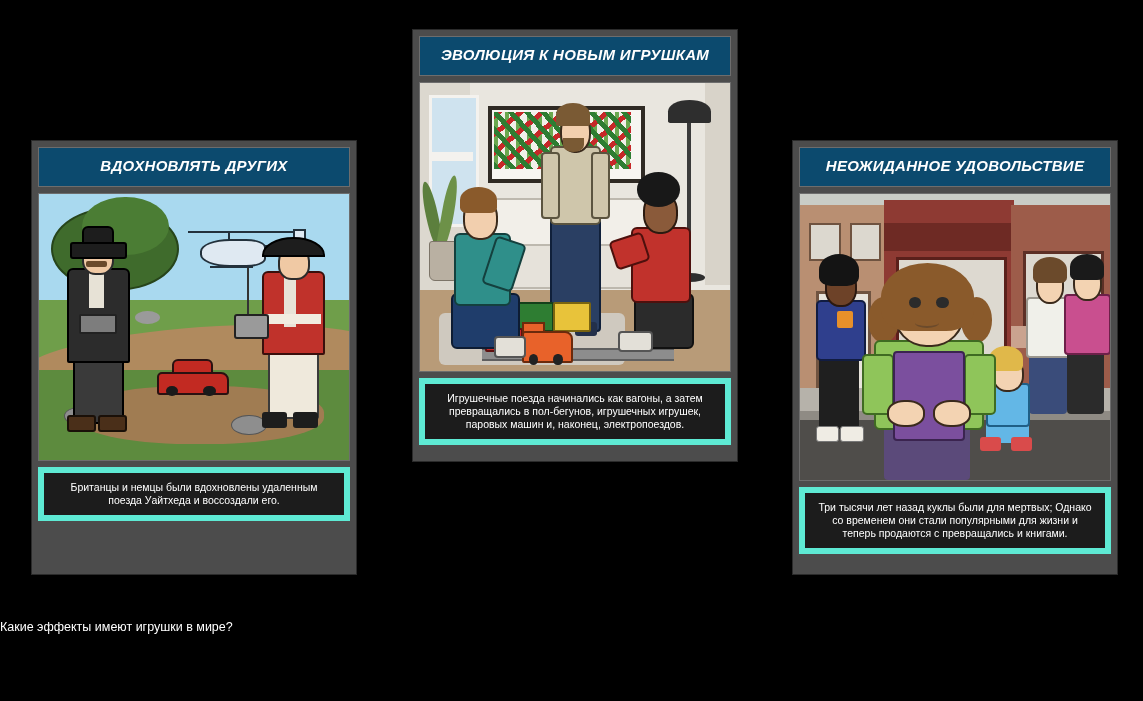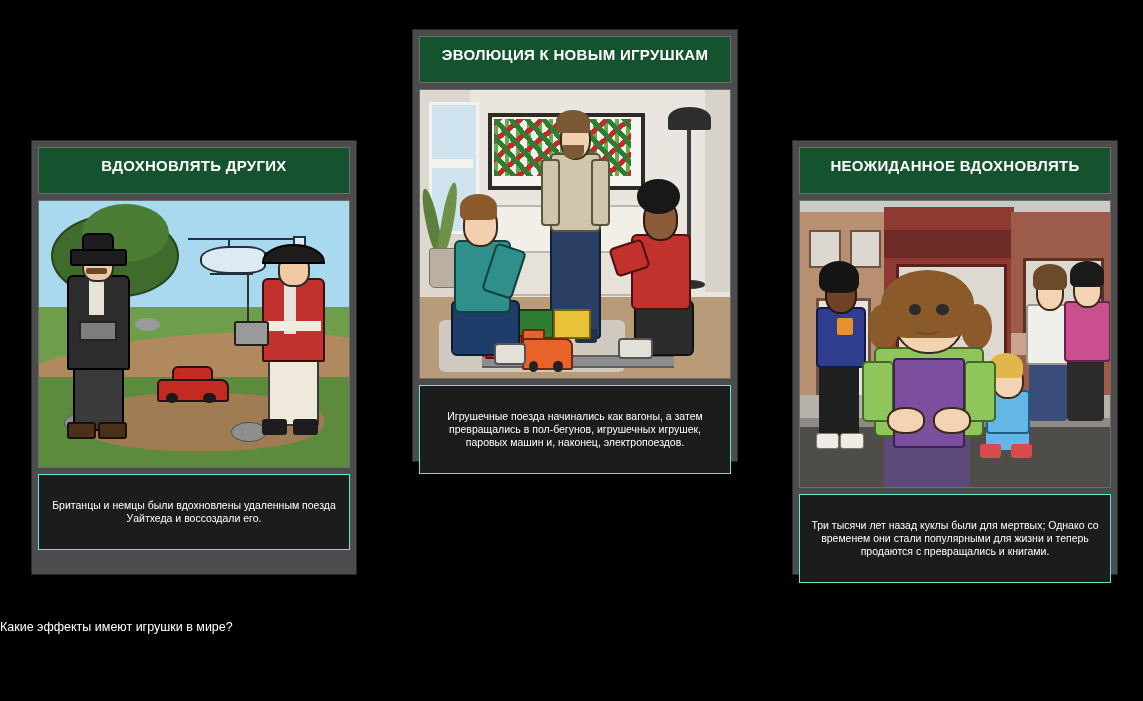--- a/index.html
+++ b/index.html
@@ -27,46 +27,47 @@
     background: #4c4c4c;
     border: 1px solid #2b2b2b;
     box-sizing: border-box;
     padding: 6px;
     box-shadow: 2px 3px 5px rgba(0,0,0,0.55);
   }
   .cell-inner {
     background: #4c4c4c;
   }
   .cell-title {
-    background: #14532d;
+    background: #0c4a6e;
     color: #ffffff;
     text-align: center;
     font-size: 15px;
     font-weight: bold;
     letter-spacing: .3px;
-    padding: 9px 4px 19px 4px;
+    padding: 9px 4px 12px 4px;
     border: 1px solid #6d6d6d;
     box-sizing: border-box;
+    font-style: italic;
   }
   .cell-art {
     position: relative;
     overflow: hidden;
     border: 1px solid #6d6d6d;
     box-sizing: border-box;
     margin-top: 6px;
     background: #9fb6c4;
   }
   .cell-caption {
     background: #1c1c1c;
     color: #ffffff;
     font-size: 10.5px;
     line-height: 13px;
     text-align: center;
-    padding: 24px 10px;
-    border: 1px solid #5eead4;
+    padding: 8px 10px;
+    border: 6px solid #5eead4;
     box-sizing: border-box;
     margin-top: 6px;
   }
 
   
   .question {
     position: absolute;
     left: 0;
     right: 0;
     top: 620px;
@@ -380,21 +381,21 @@
           <div class="sh k3-head"></div>
           <div class="sh k3-hair"></div>
         </div>
       </div>
       <div class="cell-caption">Игрушечные поезда начинались как вагоны, а затем превращались в пол-бегунов, игрушечных игрушек, паровых машин и, наконец, электропоездов.</div>
     </div>
   </div>
 
   <div class="cell" style="left:792px; top:140px; width:326px; height:435px;">
     <div class="cell-inner">
-      <div class="cell-title">НЕОЖИДАННОЕ ВДОХНОВЛЯТЬ</div>
+      <div class="cell-title">НЕОЖИДАННОЕ УДОВОЛЬСТВИЕ</div>
       <div class="cell-art" style="height:288px;">
         <div class="scene">
           <div class="sh s3-sky"></div>
           <div class="sh s3-b1"></div>
           <div class="sh s3-b1w1"></div>
           <div class="sh s3-b1w2"></div>
           <div class="sh s3-door"></div>
           <div class="sh s3-b2"></div>
           <div class="sh s3-b2ban"></div>
           <div class="sh s3-b2win"></div>

